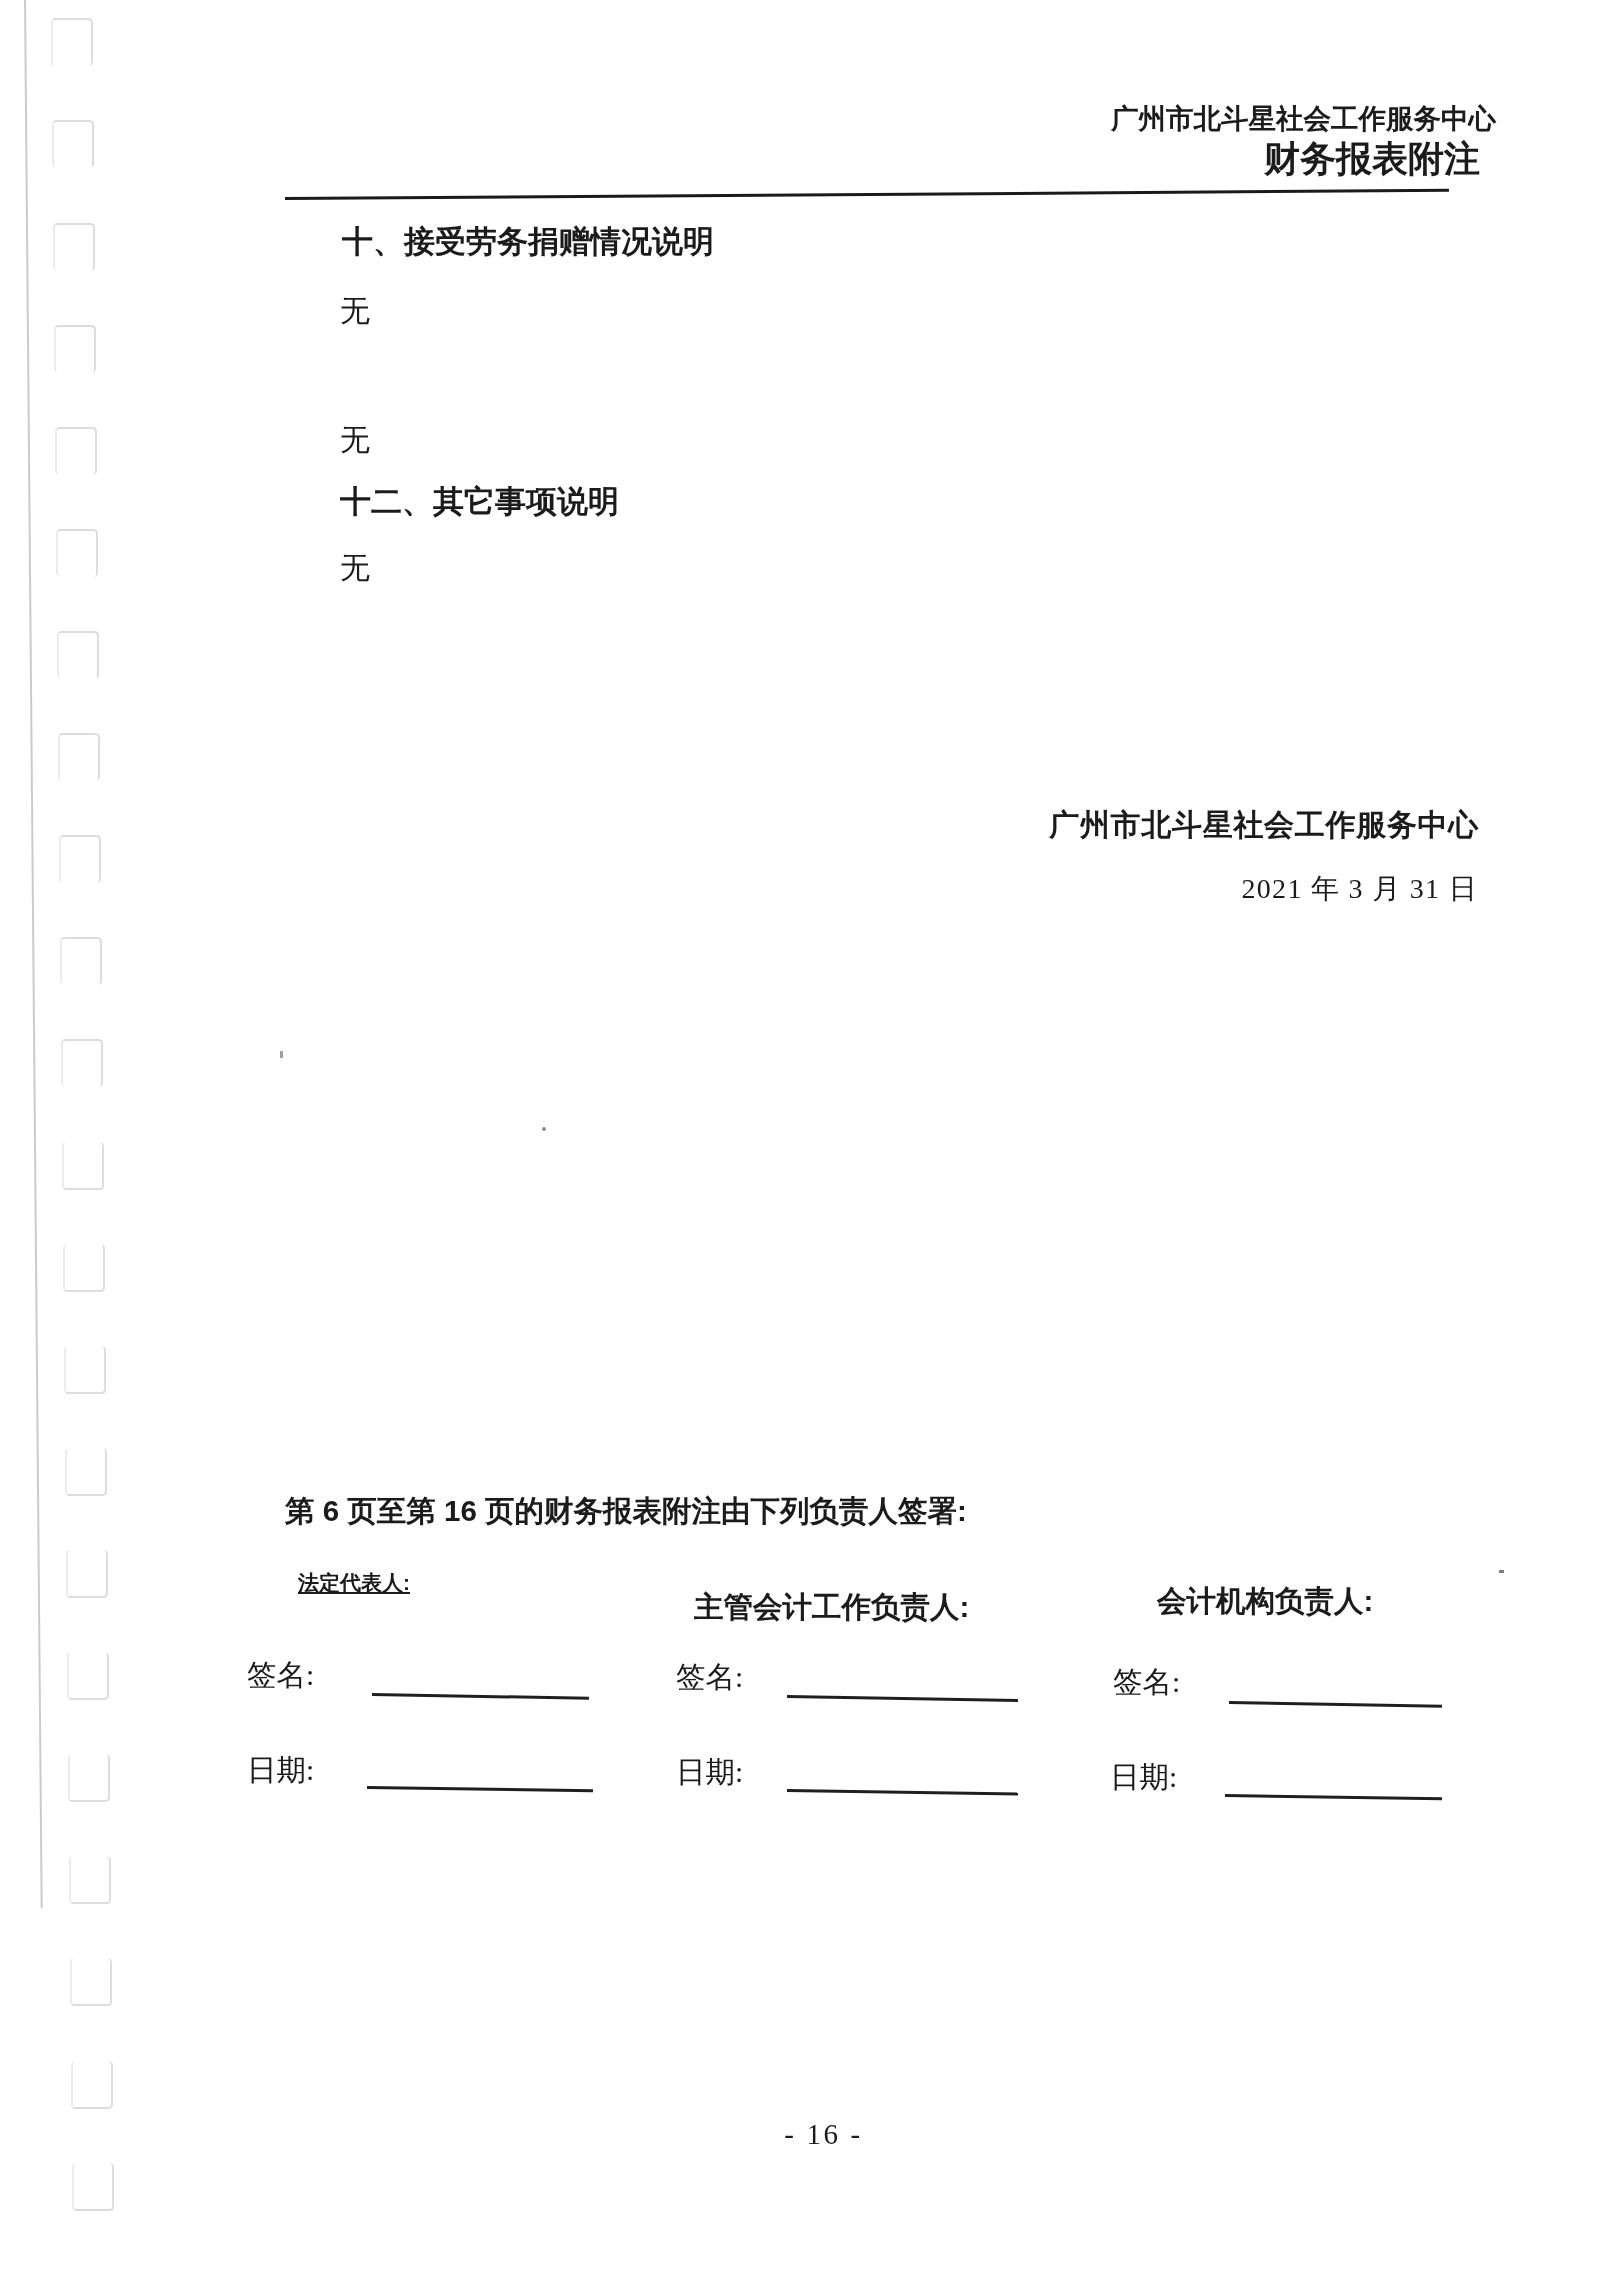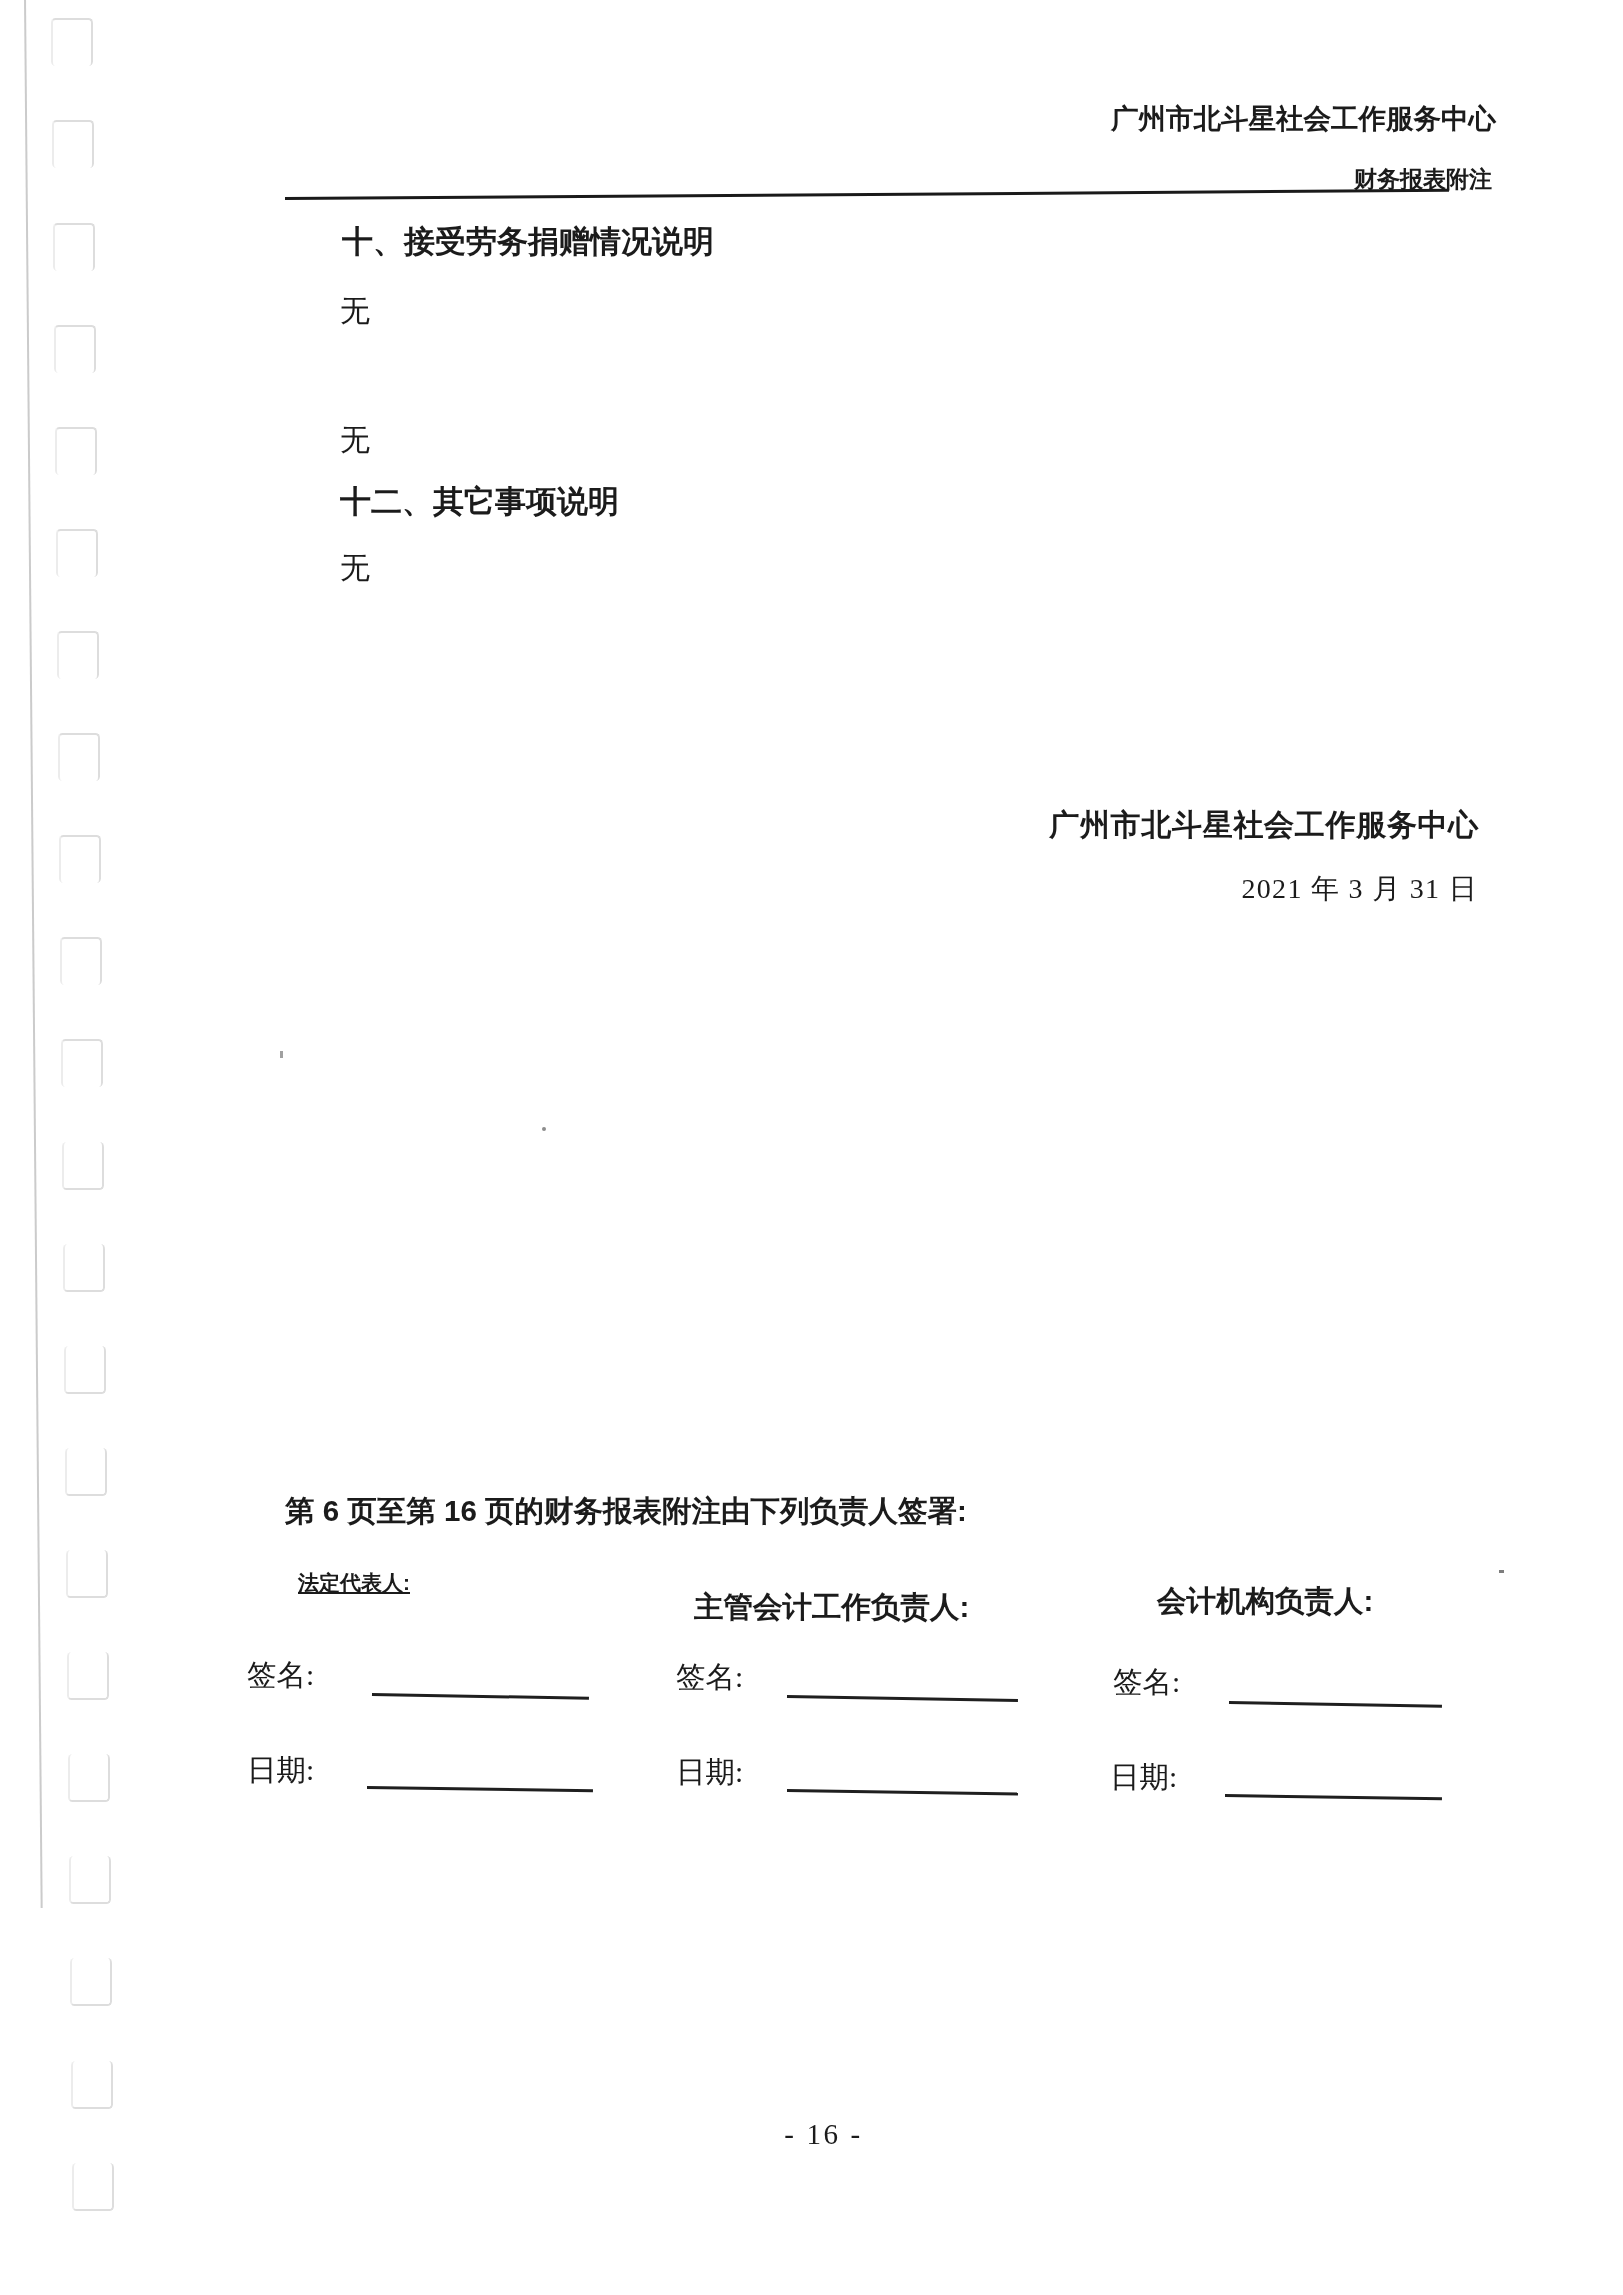--- a/index.html
+++ b/index.html
@@ -9,21 +9,21 @@
     font-family:"Liberation Serif", serif;
     color:#1b1b1b;
     padding-left:46px;
   }
   .abs { position:absolute; white-space:nowrap; line-height:1.15; }
   .hsans { font-family:"Liberation Sans", sans-serif; font-weight:bold; }
   .serif { font-family:"Liberation Serif", serif; }
 
   
   #hdr1 { top:103px; right:173px; font-size:27.5px; }
-  #hdr2 { top:138px; right:177px; font-size:23px;margin-top:28px; }
+  #hdr2 { top:138px; right:189px; font-size:36px; }
   #hdr3 { top:168px; right:179px; font-size:27.5px; letter-spacing:0.7px; }
   #hrule { position:absolute; left:285px; top:197px; width:1164px; height:3.3px;
            background:#1a1a1a; transform:rotate(-0.4deg); transform-origin:left center; }
 
   
   #sec1h { left:342px; top:224px; font-size:31px; }
   #sec1b { left:340px; top:294px; font-size:30px; }
   #sec2h { left:340px; top:354px; font-size:31px; }
   #sec2b { left:340px; top:423px; font-size:30px; }
   #sec3h { left:340px; top:484px; font-size:31px;text-align:right; }

